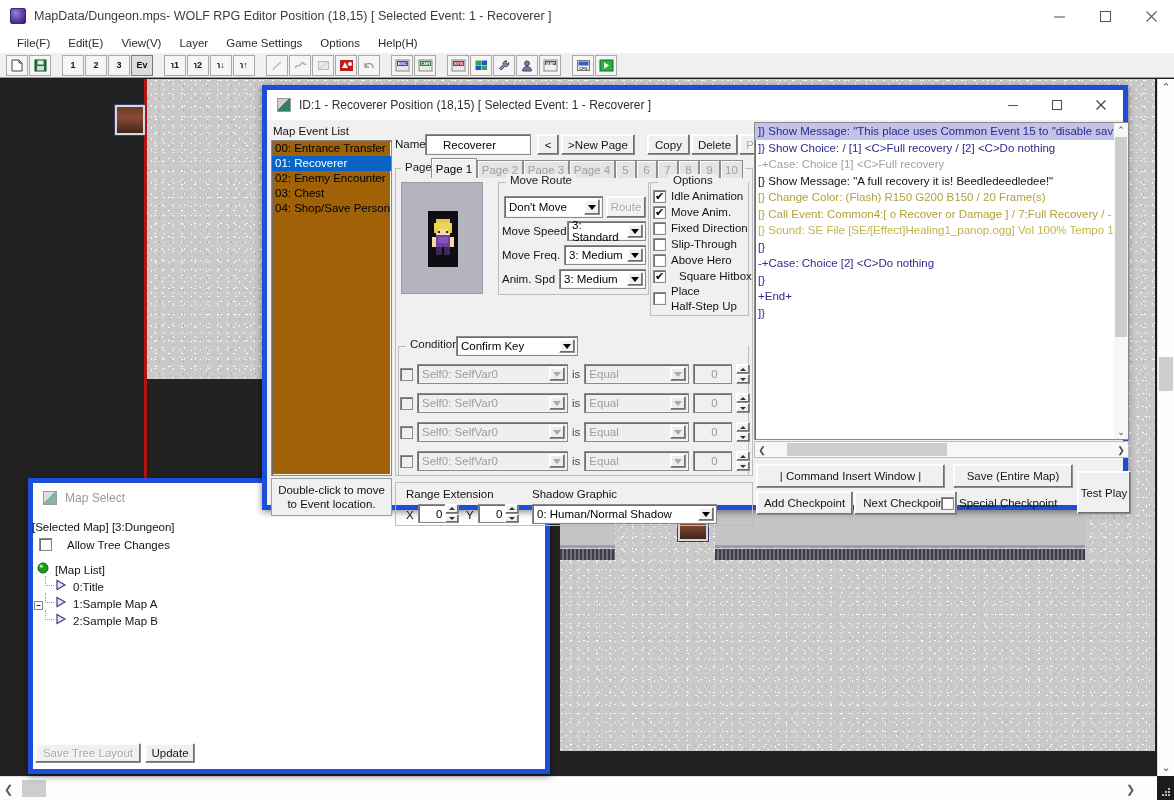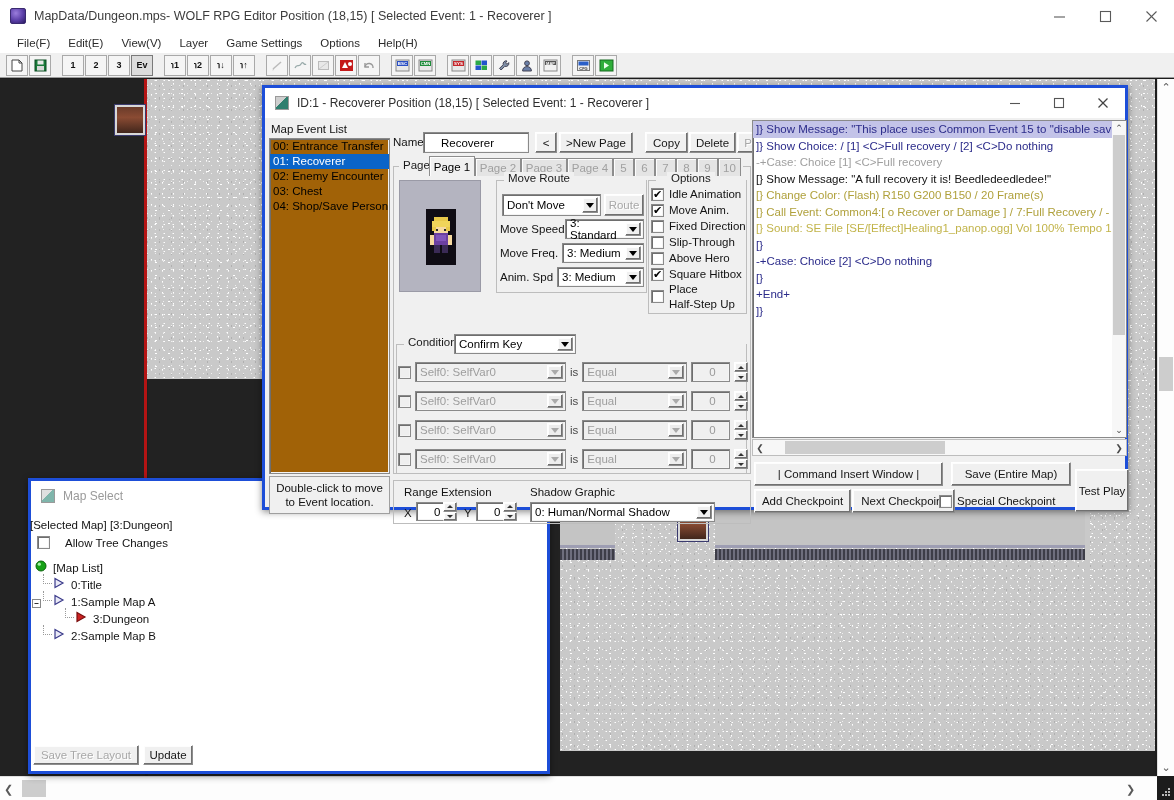--- a/index.html
+++ b/index.html
@@ -65,21 +65,21 @@
   .dark { position:absolute; background:#222222; }
   .wallband { position:absolute; background:#c4c4c4; }
   .wallbase { position:absolute; background:#4a4a55;
     background-image: repeating-linear-gradient(90deg,#3d3d48 0 2px,#6e6e7d 2px 4px); }
   .wallseam { position:absolute; background:#9d9db2; }
   .evtbox { position:absolute; border:2px solid #d8d8d8; outline:1px solid #3b3b6e; background:#2a1a14; }
   .evtbox .inner { position:absolute; inset:0;
     background:linear-gradient(180deg,#6a3b2a 0%,#8a4b33 40%,#41261c 100%); }
 
   
-  .dlg { position:absolute; background:#f0f0f0; border:3px solid #1d4ed8; box-shadow:0 2px 7px rgba(0,0,0,.45); }
+  .dlg { position:absolute; background:#f0f0f0; border:5px solid #1d4ed8; box-shadow:0 2px 7px rgba(0,0,0,.45); }
   .dlg-title { height:30px; background:#fff; display:flex; align-items:center; padding-left:10px; position:relative; }
   .dlg-title .ic { width:14px;height:14px;margin-right:8px;
     background:linear-gradient(135deg,#cfcfcf 0 45%,#2f7f6f 45% 100%); border:1px solid #9a9a9a; }
   .dlg-title .tx { font-size:12px; color:#2f2f2f; white-space:nowrap; }
   .dlg-title.inactive .tx { color:#9a9a9a; }
   .dlg-title.inactive .ic { background:linear-gradient(135deg,#e0e0e0 0 45%,#7fb5ab 45% 100%); }
   .dlg-wc { position:absolute; right:0; top:0; height:30px; display:flex; }
   .dlg-wc .b { width:44px;height:30px; display:flex;align-items:center;justify-content:center;color:#555; }
 
   
@@ -425,29 +425,20 @@
               </svg>
           </span>
           <span style="margin-right:6px;">
             <svg width="12" height="12">
                 <path d="M2 1.5 L10 6 L2 10.5 Z" fill="#e9e9f6" stroke="#3a3a8a" stroke-width="1.2"></path>
               </svg>
           </span>
           <span class="label">1:Sample Map A</span>
         </div>
 
-        <div style="display:flex;align-items:center;height:17px;padding-left:44px;position:relative;">
-          <span style="position:absolute;left:34px;top:-2px;width:9px;height:10px;border-left:1px dotted #9a9a9a;border-bottom:1px dotted #9a9a9a;"></span>
-          <span style="margin-right:6px;">
-            <svg width="12" height="12">
-                <path d="M2 1.5 L10 6 L2 10.5 Z" fill="#cc2222" stroke="#7a0f0f" stroke-width="1.2"></path>
-              </svg>
-          </span>
-          <span class="label">3:Dungeon</span>
-        </div>
 
         <div style="display:flex;align-items:center;height:17px;padding-left:22px;position:relative;">
           <span style="position:absolute;left:12px;top:-2px;width:9px;height:10px;border-left:1px dotted #9a9a9a;border-bottom:1px dotted #9a9a9a;"></span>
           <span style="margin-right:6px;">
             <svg width="12" height="12">
                 <path d="M2 1.5 L10 6 L2 10.5 Z" fill="#e9e9f6" stroke="#3a3a8a" stroke-width="1.2"></path>
               </svg>
           </span>
           <span class="label">2:Sample Map B</span>
         </div>
@@ -596,21 +587,21 @@
           <span class="label">Fixed Direction</span>
         </div>
         <div style="display:flex;align-items:center;gap:5px;height:16px;">
           <span class="chk"></span>
           <span class="label">Slip-Through</span>
         </div>
         <div style="display:flex;align-items:center;gap:5px;height:16px;">
           <span class="chk"></span>
           <span class="label">Above Hero</span>
         </div>
-        <div style="display:flex;align-items:center;gap:5px;height:16px;">
+        <div style="display:flex;align-items:center;gap:13px;height:16px;">
           <span class="chk on"></span>
           <span class="label">Square Hitbox</span>
         </div>
         <div style="display:flex;align-items:flex-start;gap:5px;">
           <span class="chk" style="margin-top:8px;"></span>
           <span class="label" style="line-height:15px;white-space:pre-line;">Place
 Half-Step Up</span>
         </div>
       </div>
 

